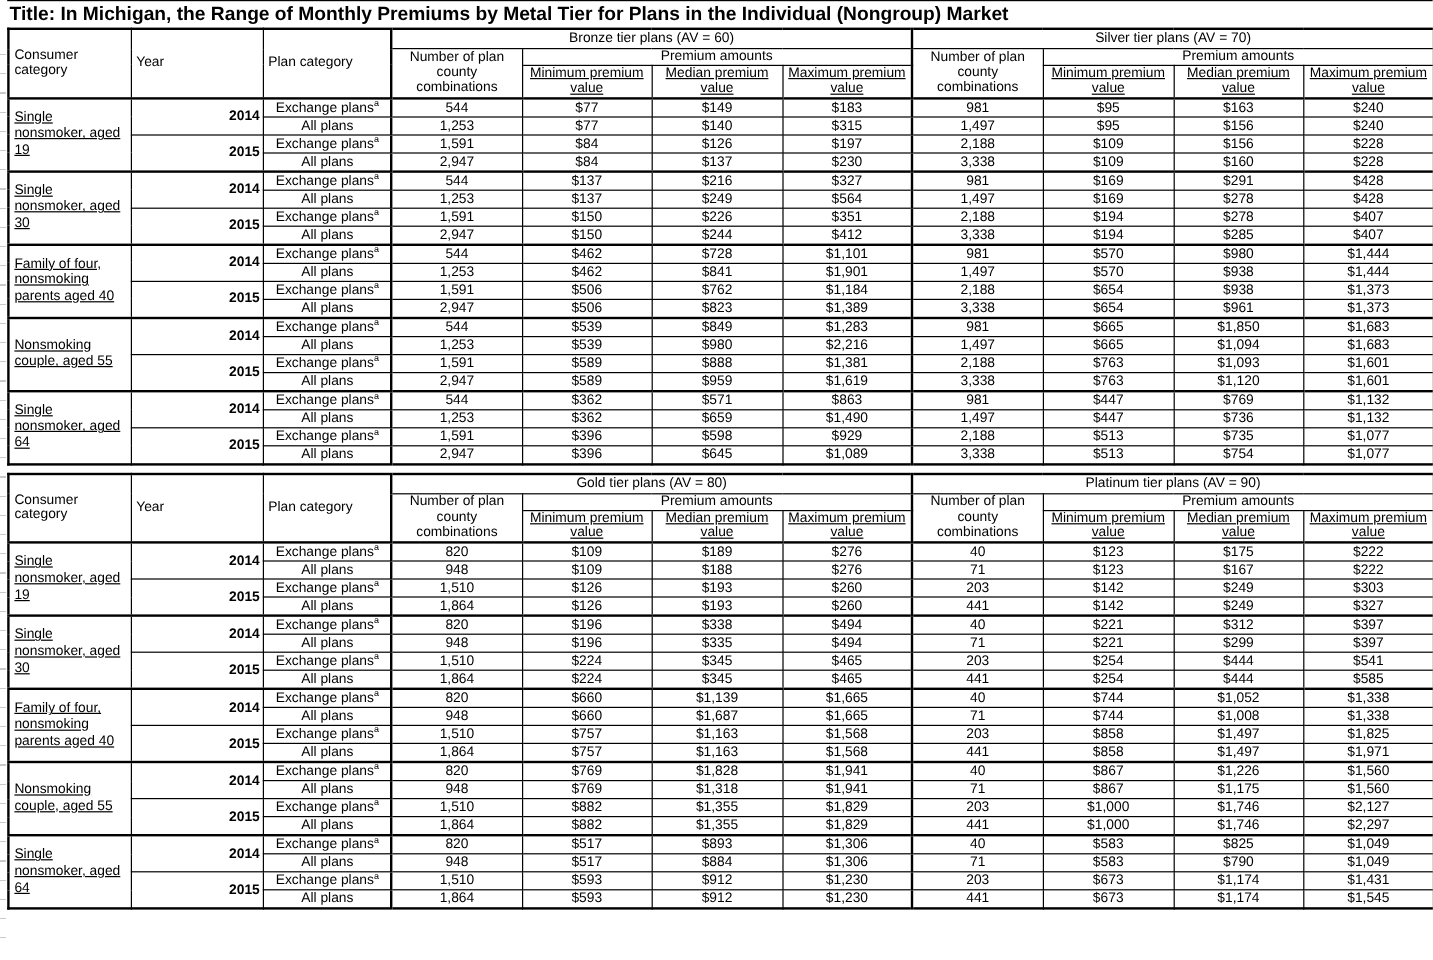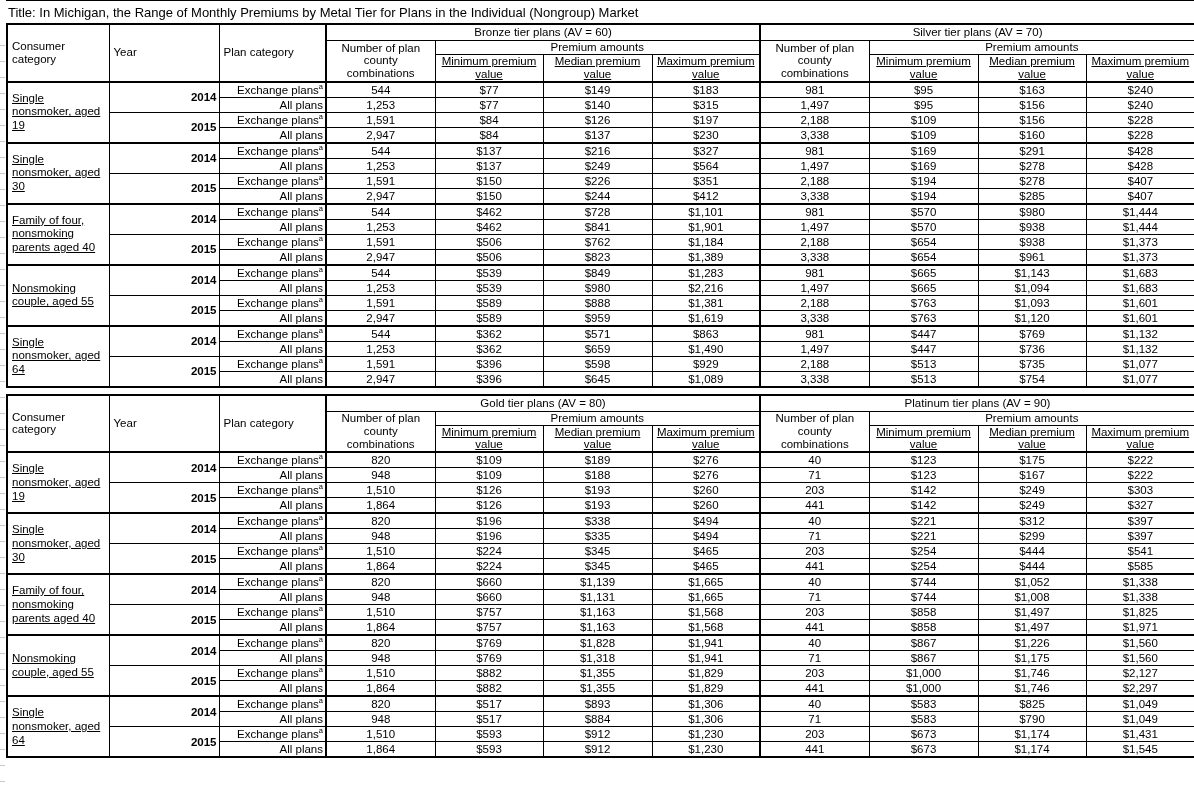--- a/index.html
+++ b/index.html
@@ -1,31 +1,31 @@
 <!DOCTYPE html>
 <html><head>
 <meta charset="utf-8">
 <style>
   html,body{margin:0;padding:0;background:#fff;}
   body{width:1194px;height:800px;font-family:"Liberation Sans",sans-serif;color:#000;position:relative;}
   .page{position:relative;padding-left:6px;box-sizing:border-box;}
   .gutter{position:absolute;left:0;top:30px;width:5px;height:752px;
     background:repeating-linear-gradient(to bottom,transparent 0,transparent 15px,#c9c9c9 15px,#c9c9c9 16px);}
-  .title{font-weight:normal;font-size:13px;line-height:13px;padding:5px 0 4px 2px;border-top:1px solid #000;white-space:nowrap;}
+  .title{font-weight:bold;font-size:16px;line-height:13px;padding:5px 0 4px 2px;border-top:1px solid #000;white-space:nowrap;}
   table{border-collapse:collapse;table-layout:fixed;width:1188px;font-size:11.5px;border:2px solid #000;}
   th,td{border:1px solid #000;padding:0 2px;vertical-align:middle;overflow:hidden;}
   th{font-weight:normal;text-align:center;white-space:normal;line-height:1.12;}
   thead tr.tier-row th{height:15px;}
   thead tr.premium-row th{height:12px;}
   thead tr.valhead-row th{height:24px;text-decoration:underline;}
   th.hleft{text-align:left;padding-left:4px;}
   tbody td{height:14px;white-space:nowrap;}
   td.cc{text-align:left;white-space:normal;line-height:1.18;padding-left:4px;text-decoration:underline;}
   td.yr{text-align:right;padding-left:4px;font-weight:bold;}
-  td.pc{text-align:right;padding-left:3px;}
+  td.pc{text-align:center;padding-left:3px;}
   td.val{text-align:center;}
   .tstart{border-left:2px solid #000 !important;}
   tbody tr.group-start td{border-top:2px solid #000;}
   sup{font-size:7.5px;line-height:0;}
   .tablegap{height:6px;}
 </style>
 </head>
 <body>
 
 <div class="page">
@@ -213,21 +213,21 @@
         <tr class="group-start">
           <td class="cc" rowspan="4">Nonsmoking couple, aged 55</td>
           <td class="yr" rowspan="2">2014</td>
           <td class="pc">Exchange plans<sup>a</sup></td>
           <td class="val tstart">544</td>
           <td class="val">$539</td>
           <td class="val">$849</td>
           <td class="val">$1,283</td>
           <td class="val tstart">981</td>
           <td class="val">$665</td>
-          <td class="val">$1,143</td>
+          <td class="val">$1,850</td>
           <td class="val">$1,683</td>
         </tr>
         <tr>
           <td class="pc">All plans</td>
           <td class="val tstart">1,253</td>
           <td class="val">$539</td>
           <td class="val">$980</td>
           <td class="val">$2,216</td>
           <td class="val tstart">1,497</td>
           <td class="val">$665</td>
@@ -449,21 +449,21 @@
           <td class="val">$1,665</td>
           <td class="val tstart">40</td>
           <td class="val">$744</td>
           <td class="val">$1,052</td>
           <td class="val">$1,338</td>
         </tr>
         <tr>
           <td class="pc">All plans</td>
           <td class="val tstart">948</td>
           <td class="val">$660</td>
-          <td class="val">$1,131</td>
+          <td class="val">$1,687</td>
           <td class="val">$1,665</td>
           <td class="val tstart">71</td>
           <td class="val">$744</td>
           <td class="val">$1,008</td>
           <td class="val">$1,338</td>
         </tr>
         <tr>
           <td class="yr" rowspan="2">2015</td>
           <td class="pc">Exchange plans<sup>a</sup></td>
           <td class="val tstart">1,510</td>

